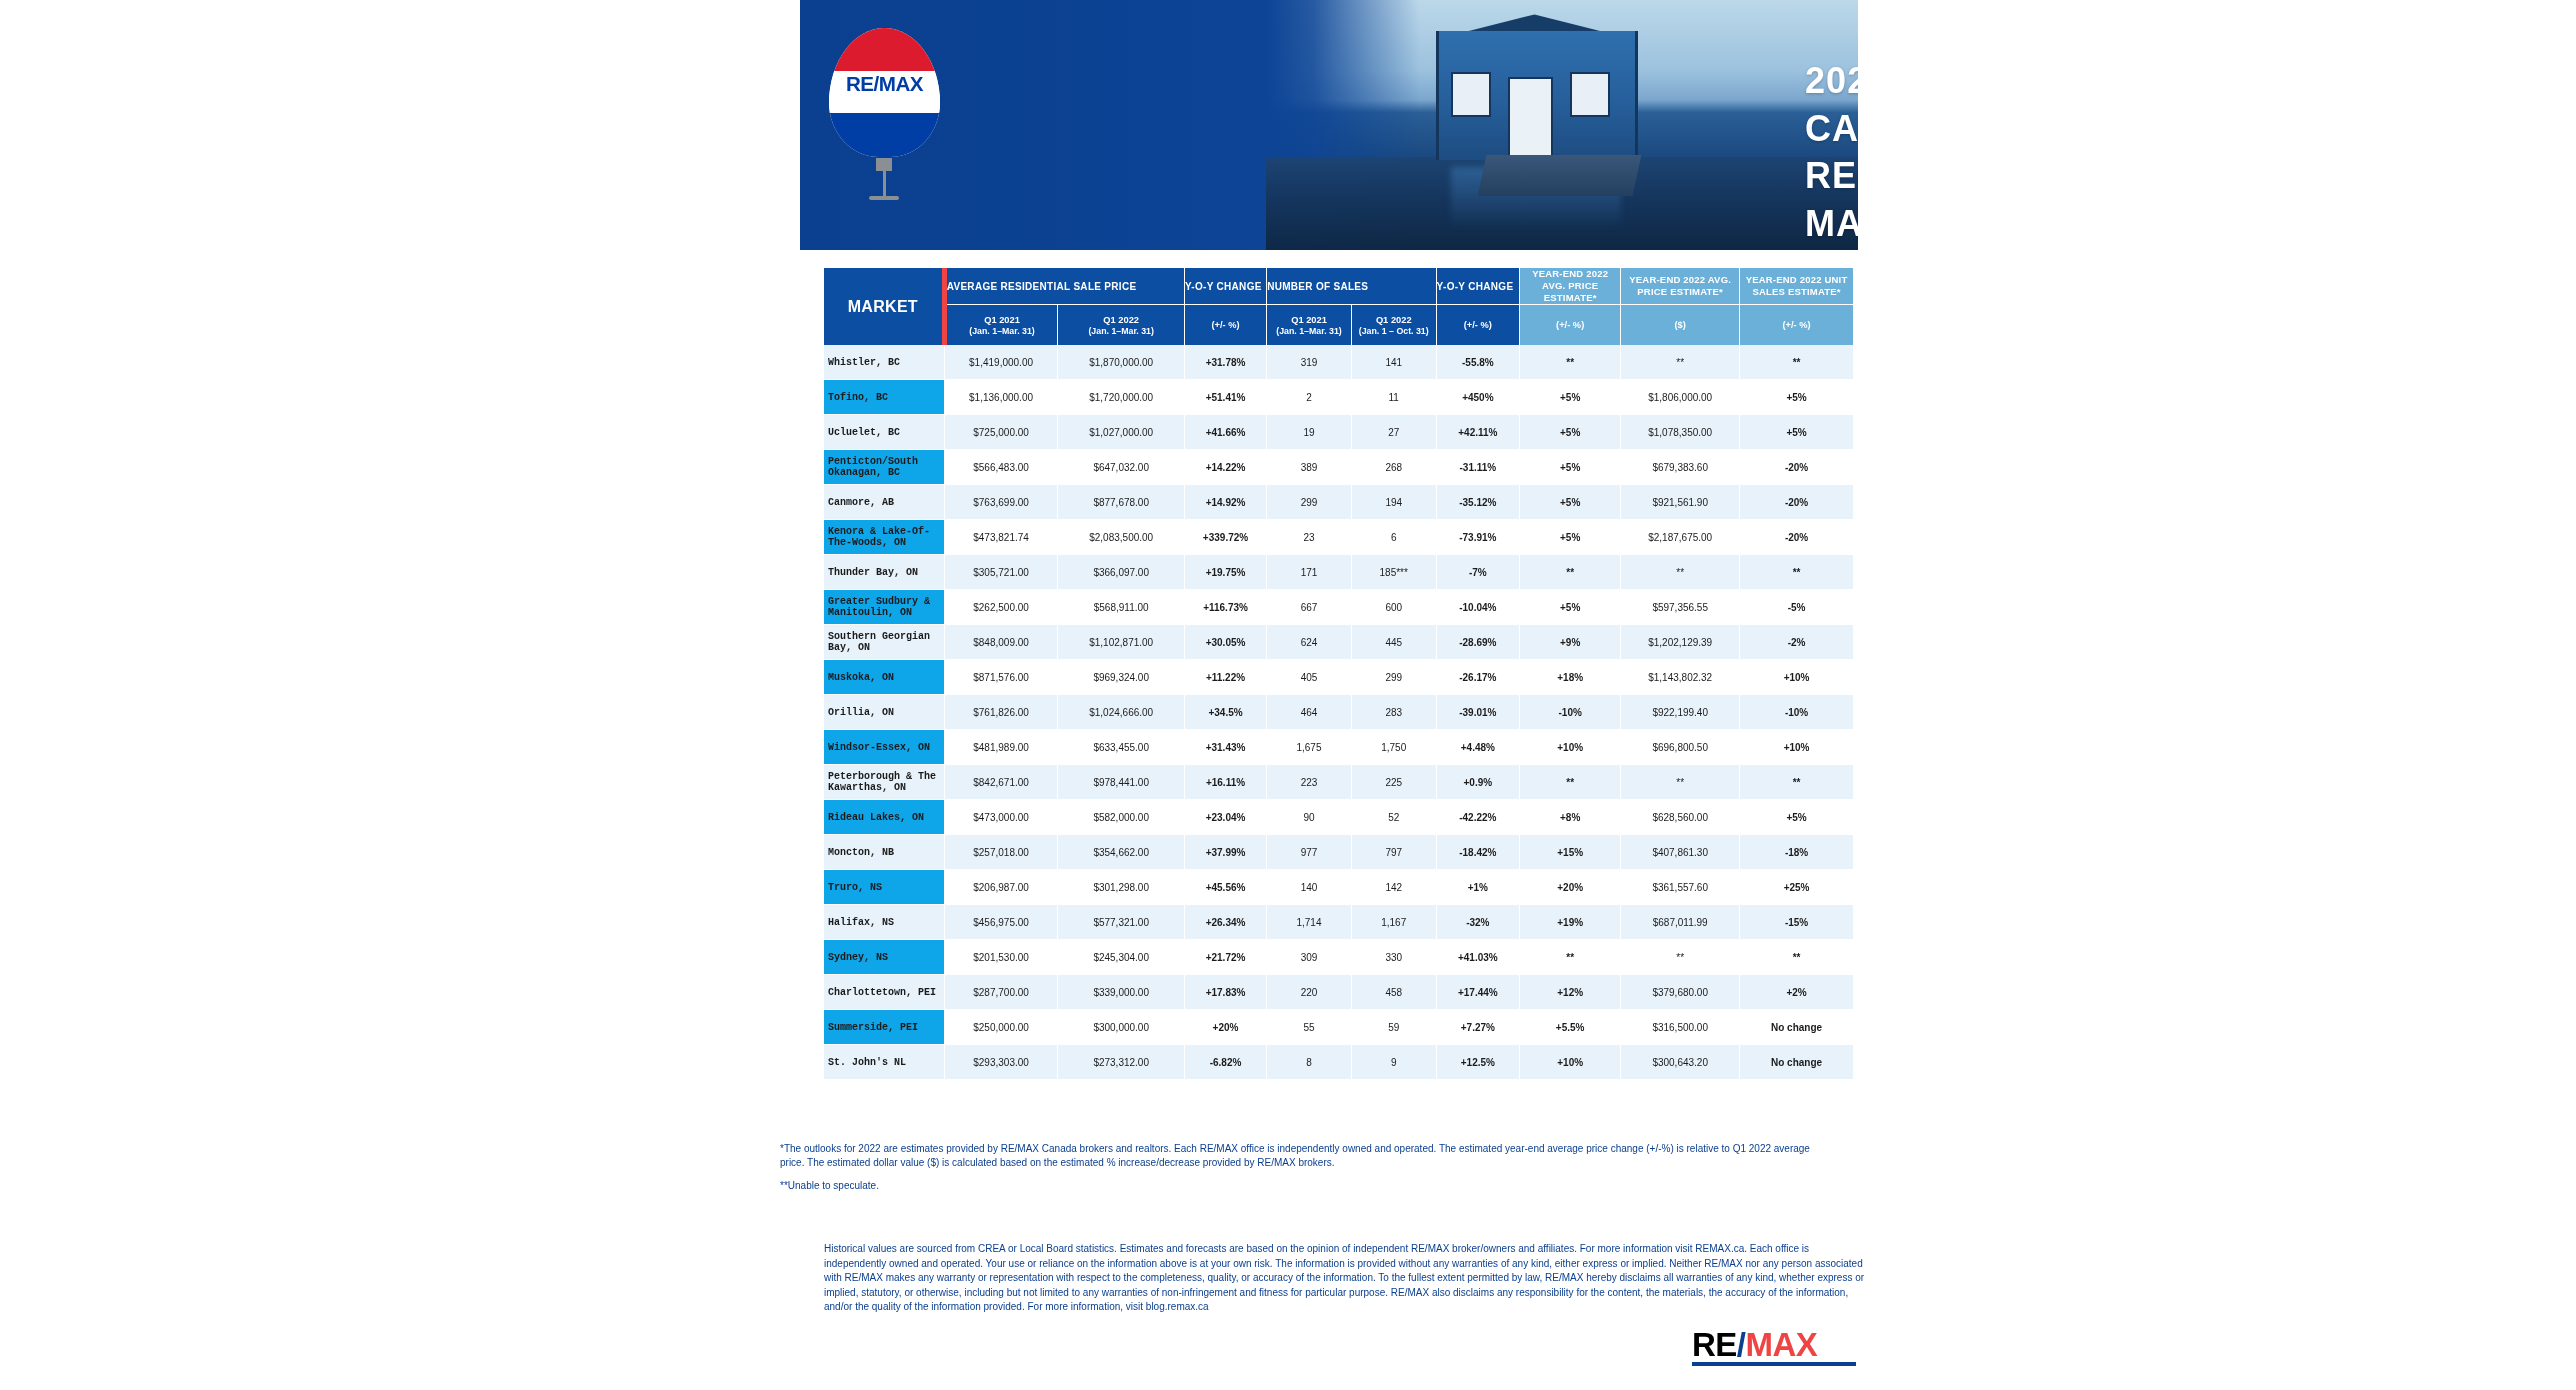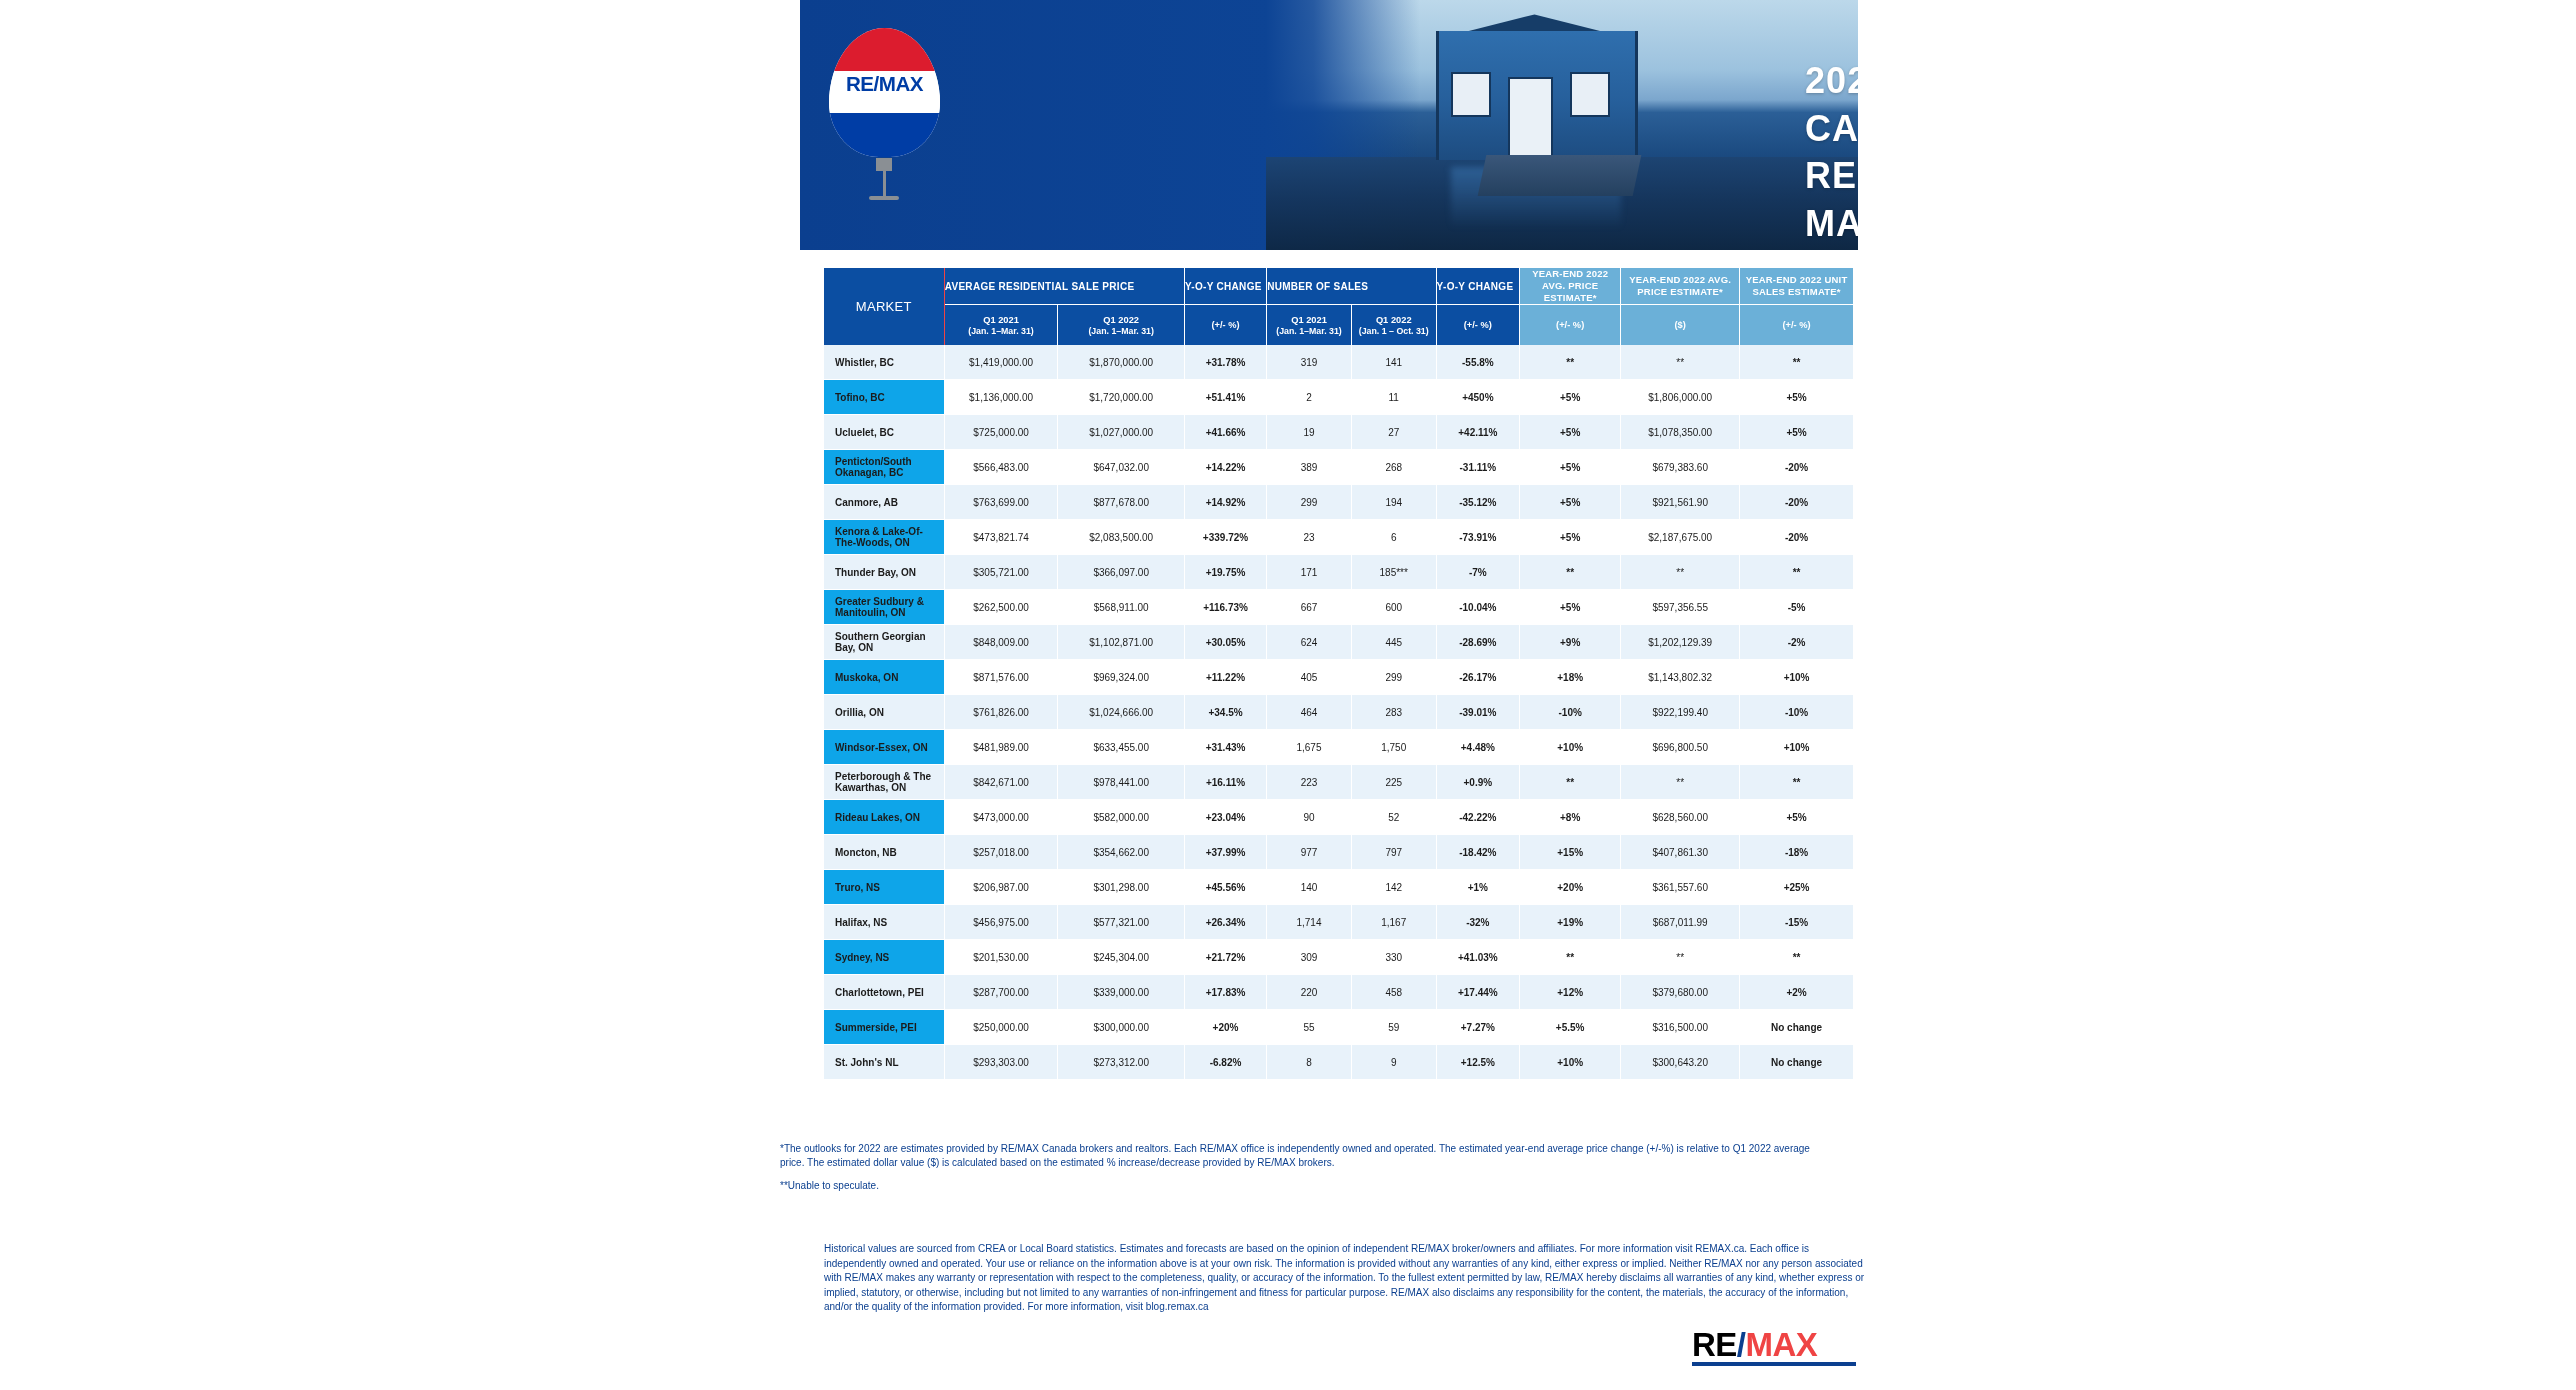--- a/index.html
+++ b/index.html
@@ -222,26 +222,26 @@
     font-family: "Liberation Sans", sans-serif;
   }
   table.main th, table.main td {
     padding: 0;
     margin: 0;
   }
   
   .h-market {
     background: #0b4ea2;
     color: #ffffff;
-    font-size: 13px;
-    font-weight: normal;
+    font-size: 16px;
+    font-weight: bold;
     letter-spacing: 0.3px;
     text-align: center;
     vertical-align: middle;
-    border-right: 1px solid #ef4444;
+    border-right: 5px solid #ef4444;
     height: 52px;
   }
   .h-blue {
     background: #0b4ea2;
     color: #ffffff;
     font-size: 10px;
     font-weight: bold;
     letter-spacing: 0.3px;
     text-align: left;
     vertical-align: middle;
@@ -297,23 +297,24 @@
     color: #1b1b1b;
     text-align: center;
     vertical-align: middle;
     border-right: 1px solid #ffffff;
     border-bottom: 1px solid #ffffff;
     height: 34px;
     padding: 2.1px 1.5px;
   }
   tbody tr td.market {
     text-align: left;
-    padding-left: 11px;
+    padding-left: 4px;
     font-weight: bold;
     font-size: 10px;
+    font-family: Liberation Mono, monospace;
   }
   tbody tr td.bold {
     font-weight: bold;
   }
   tr.odd td { background: #e8f2fa; }
   tr.even td { background: #ffffff; }
   tr.odd td.market { background: #e8f2fa; }
   tr.even td.market { background: #0ea5e9; }
 
   

